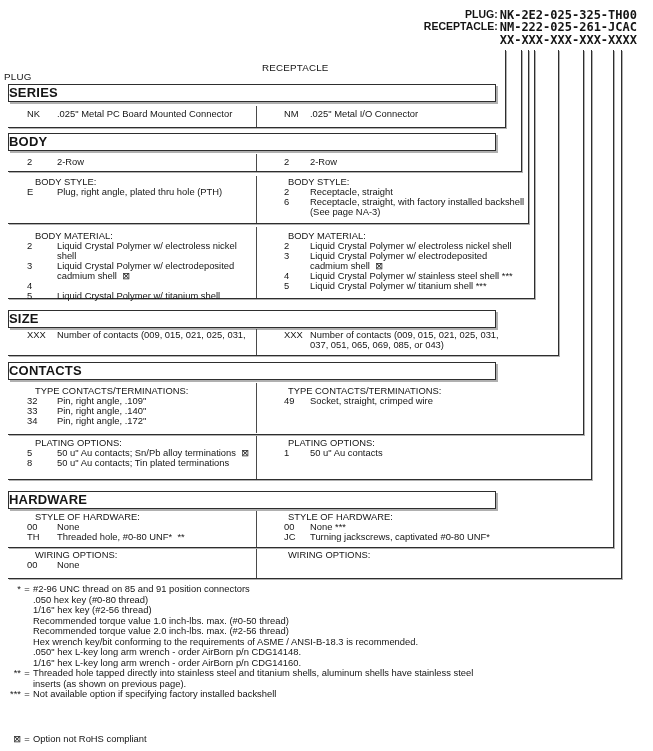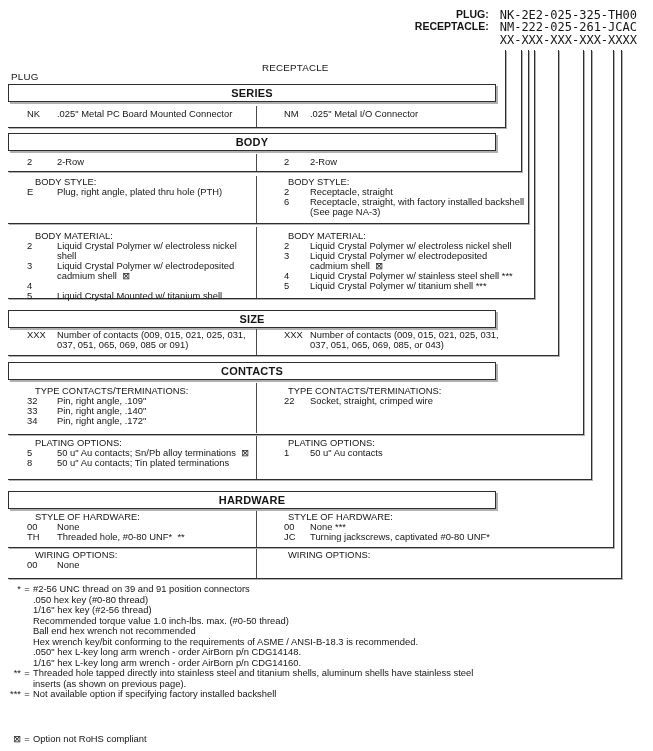--- a/index.html
+++ b/index.html
@@ -1,24 +1,24 @@
 <!DOCTYPE html>
 <html><head>
 <meta charset="utf-8">
 <style>
   html,body{margin:0;padding:0;background:#fff;}
   .page{position:relative;width:653px;height:751px;background:#fff;
         font-family:"Liberation Sans",sans-serif;font-size:9.4px;color:#151515;overflow:hidden;}
   .pnrow{position:absolute;right:16px;white-space:nowrap;}
-  .pnlabel{font-weight:bold;font-size:10.5px;margin-right:11px;vertical-align:1px;}
-  .pnval{font-family:"DejaVu Sans Mono",monospace;font-size:12px;}
+  .pnlabel{font-weight:bold;font-size:10.5px;margin-right:2px;vertical-align:1px;}
+  .pnval{font-family:"DejaVu Sans Mono",monospace;font-size:12px;font-weight:bold;}
   .collabel{position:absolute;font-size:9.8px;letter-spacing:.2px;}
   .hdrbox{position:absolute;left:8px;width:486px;height:16px;border:1px solid #2e2e2e;
-          box-shadow:2px 2px 0 #b0b0b0;background:#fff;text-align:center;
-          font-weight:bold;font-size:11px;line-height:16px;letter-spacing:.2px;}
+          box-shadow:2px 2px 0 #b0b0b0;background:#fff;text-align:left;
+          font-weight:bold;font-size:13px;line-height:16px;letter-spacing:.2px;}
   .col{position:absolute;line-height:10px;}
   .row{display:flex;margin-left:22px;}
   .code{flex:0 0 30px;}
   .colR .code{flex:0 0 26px;}
   .desc{flex:1;}
   .sub{margin-left:30px;}
   .colR .sub{margin-left:26px;}
   .vline{position:absolute;width:1px;background:#2e2e2e;box-shadow:1px 1px 0 #b0b0b0;}
   .hrule{position:absolute;height:1px;background:#2e2e2e;box-shadow:1px 1px 0 #b0b0b0;}
   .vdiv{position:absolute;left:256px;width:1px;background:#4a4a4a;}
@@ -57,21 +57,21 @@
   <div class="hrule" style="left:8px;top:127px;width:498px"></div>
   <div class="hrule" style="left:8px;top:171px;width:514px"></div>
   <div class="hrule" style="left:8px;top:223px;width:521px"></div>
   <div class="hrule" style="left:8px;top:298px;width:527px"></div>
   <div class="hrule" style="left:8px;top:355px;width:551px"></div>
   <div class="hrule" style="left:8px;top:434px;width:576px"></div>
   <div class="hrule" style="left:8px;top:479px;width:584px"></div>
   <div class="hrule" style="left:8px;top:547px;width:606px"></div>
   <div class="hrule" style="left:8px;top:578px;width:614px"></div>
 
-  <div class="collabel" style="left:11px;top:71px">PLUG</div>
+  <div class="collabel" style="left:4px;top:71px">PLUG</div>
   <div class="collabel" style="left:262px;top:62px">RECEPTACLE</div>
 
   <div class="hdrbox" style="top:84px">SERIES</div>
   <div class="hdrbox" style="top:133px">BODY</div>
   <div class="hdrbox" style="top:310px">SIZE</div>
   <div class="hdrbox" style="top:362px">CONTACTS</div>
   <div class="hdrbox" style="top:491px">HARDWARE</div>
 
   <div class="vdiv" style="top:106px;height:21px"></div>
   <div class="vdiv" style="top:154px;height:17px"></div>
@@ -142,21 +142,21 @@
       <div class="desc">
         <div>Liquid Crystal Polymer w/ electrodeposited</div>
         <div>cadmium shell &nbsp;⊠</div>
       </div>
     </div>
     <div class="row">
       <div class="code">4</div>
     </div>
     <div class="row">
       <div class="code">5</div>
-      <div class="desc">Liquid Crystal Mounted w/ titanium shell</div>
+      <div class="desc">Liquid Crystal Polymer w/ titanium shell</div>
     </div>
   </div>
   <div class="col colR" style="left:262px;top:231px;width:264px">
     <div class="sub">BODY MATERIAL:</div>
     <div class="row">
       <div class="code">2</div>
       <div class="desc">Liquid Crystal Polymer w/ electroless nickel shell</div>
     </div>
     <div class="row">
       <div class="code">3</div>
@@ -173,21 +173,20 @@
       <div class="code">5</div>
       <div class="desc">Liquid Crystal Polymer w/ titanium shell ***</div>
     </div>
   </div>
 
   <div class="col" style="left:5px;top:330px;width:248px">
     <div class="row">
       <div class="code">XXX</div>
       <div class="desc">
         <div>Number of contacts (009, 015, 021, 025, 031,</div>
-        <div>037, 051, 065, 069, 085 or 091)</div>
       </div>
     </div>
   </div>
   <div class="col colR" style="left:262px;top:330px;width:264px">
     <div class="row">
       <div class="code">XXX</div>
       <div class="desc">
         <div>Number of contacts (009, 015, 021, 025, 031,</div>
         <div>037, 051, 065, 069, 085, or 043)</div>
       </div>
@@ -205,21 +204,21 @@
       <div class="desc">Pin, right angle, .140"</div>
     </div>
     <div class="row">
       <div class="code">34</div>
       <div class="desc">Pin, right angle, .172"</div>
     </div>
   </div>
   <div class="col colR" style="left:262px;top:386px;width:264px">
     <div class="sub">TYPE CONTACTS/TERMINATIONS:</div>
     <div class="row">
-      <div class="code">22</div>
+      <div class="code">49</div>
       <div class="desc">Socket, straight, crimped wire</div>
     </div>
   </div>
 
   <div class="col" style="left:5px;top:438px;width:248px">
     <div class="sub">PLATING OPTIONS:</div>
     <div class="row">
       <div class="code">5</div>
       <div class="desc">50 u" Au contacts; Sn/Pb alloy terminations &nbsp;⊠</div>
     </div>
@@ -267,41 +266,41 @@
     </div>
   </div>
   <div class="col colR" style="left:262px;top:550px;width:264px">
     <div class="sub">WIRING OPTIONS:</div>
   </div>
 
   <div class="fnotes">
     <div class="fline">
       <span class="fmark">*</span>
         <span class="feq">=</span>
-        <span class="ftext">#2-56 UNC thread on 39 and 91 position connectors</span>
+        <span class="ftext">#2-96 UNC thread on 85 and 91 position connectors</span>
     </div>
     <div class="fline">
       <span class="fmark"></span>
         <span class="feq"></span>
         <span class="ftext">.050 hex key (#0-80 thread)</span>
     </div>
     <div class="fline">
       <span class="fmark"></span>
         <span class="feq"></span>
         <span class="ftext">1/16" hex key (#2-56 thread)</span>
     </div>
     <div class="fline">
       <span class="fmark"></span>
         <span class="feq"></span>
         <span class="ftext">Recommended torque value 1.0 inch-lbs. max. (#0-50 thread)</span>
     </div>
     <div class="fline">
       <span class="fmark"></span>
         <span class="feq"></span>
-        <span class="ftext">Ball end hex wrench not recommended</span>
+        <span class="ftext">Recommended torque value 2.0 inch-lbs. max. (#2-56 thread)</span>
     </div>
     <div class="fline">
       <span class="fmark"></span>
         <span class="feq"></span>
         <span class="ftext">Hex wrench key/bit conforming to the requirements of ASME / ANSI-B-18.3 is recommended.</span>
     </div>
     <div class="fline">
       <span class="fmark"></span>
         <span class="feq"></span>
         <span class="ftext">.050" hex L-key long arm wrench - order AirBorn p/n CDG14148.</span>

